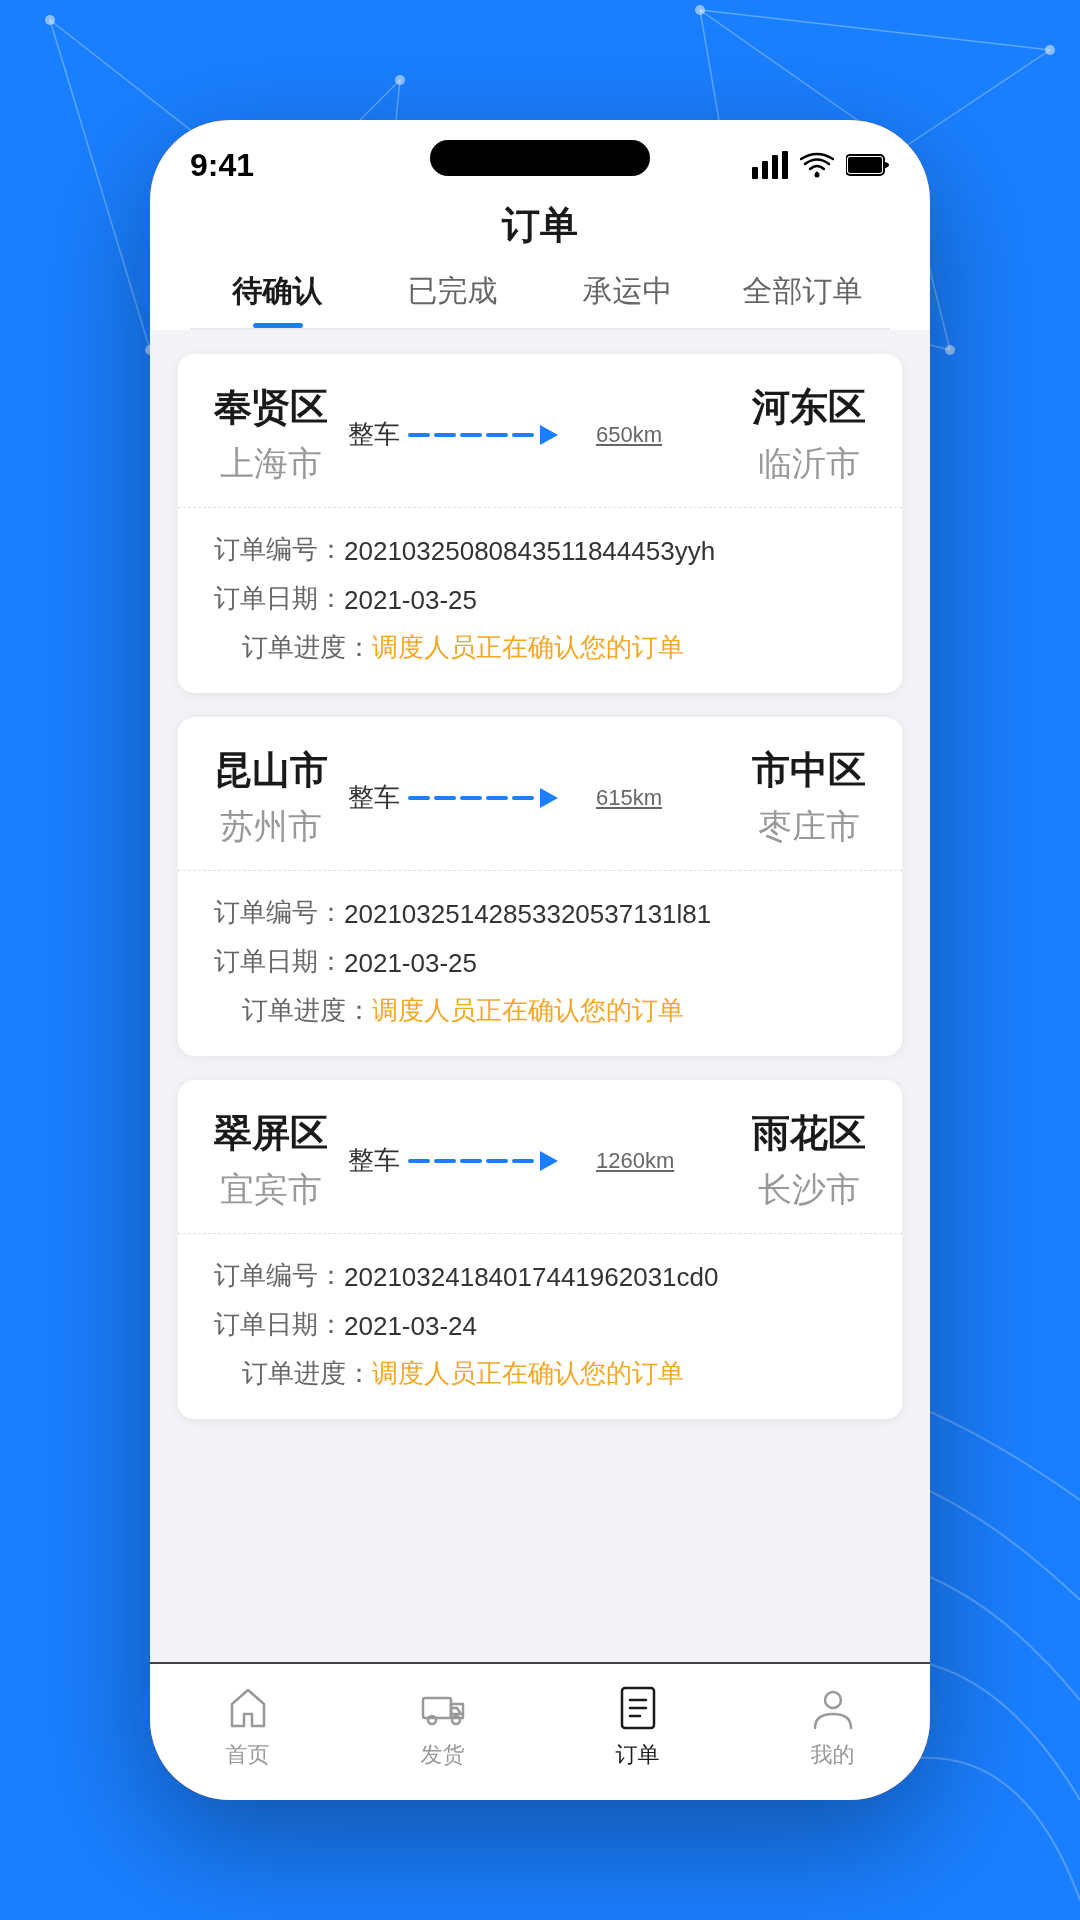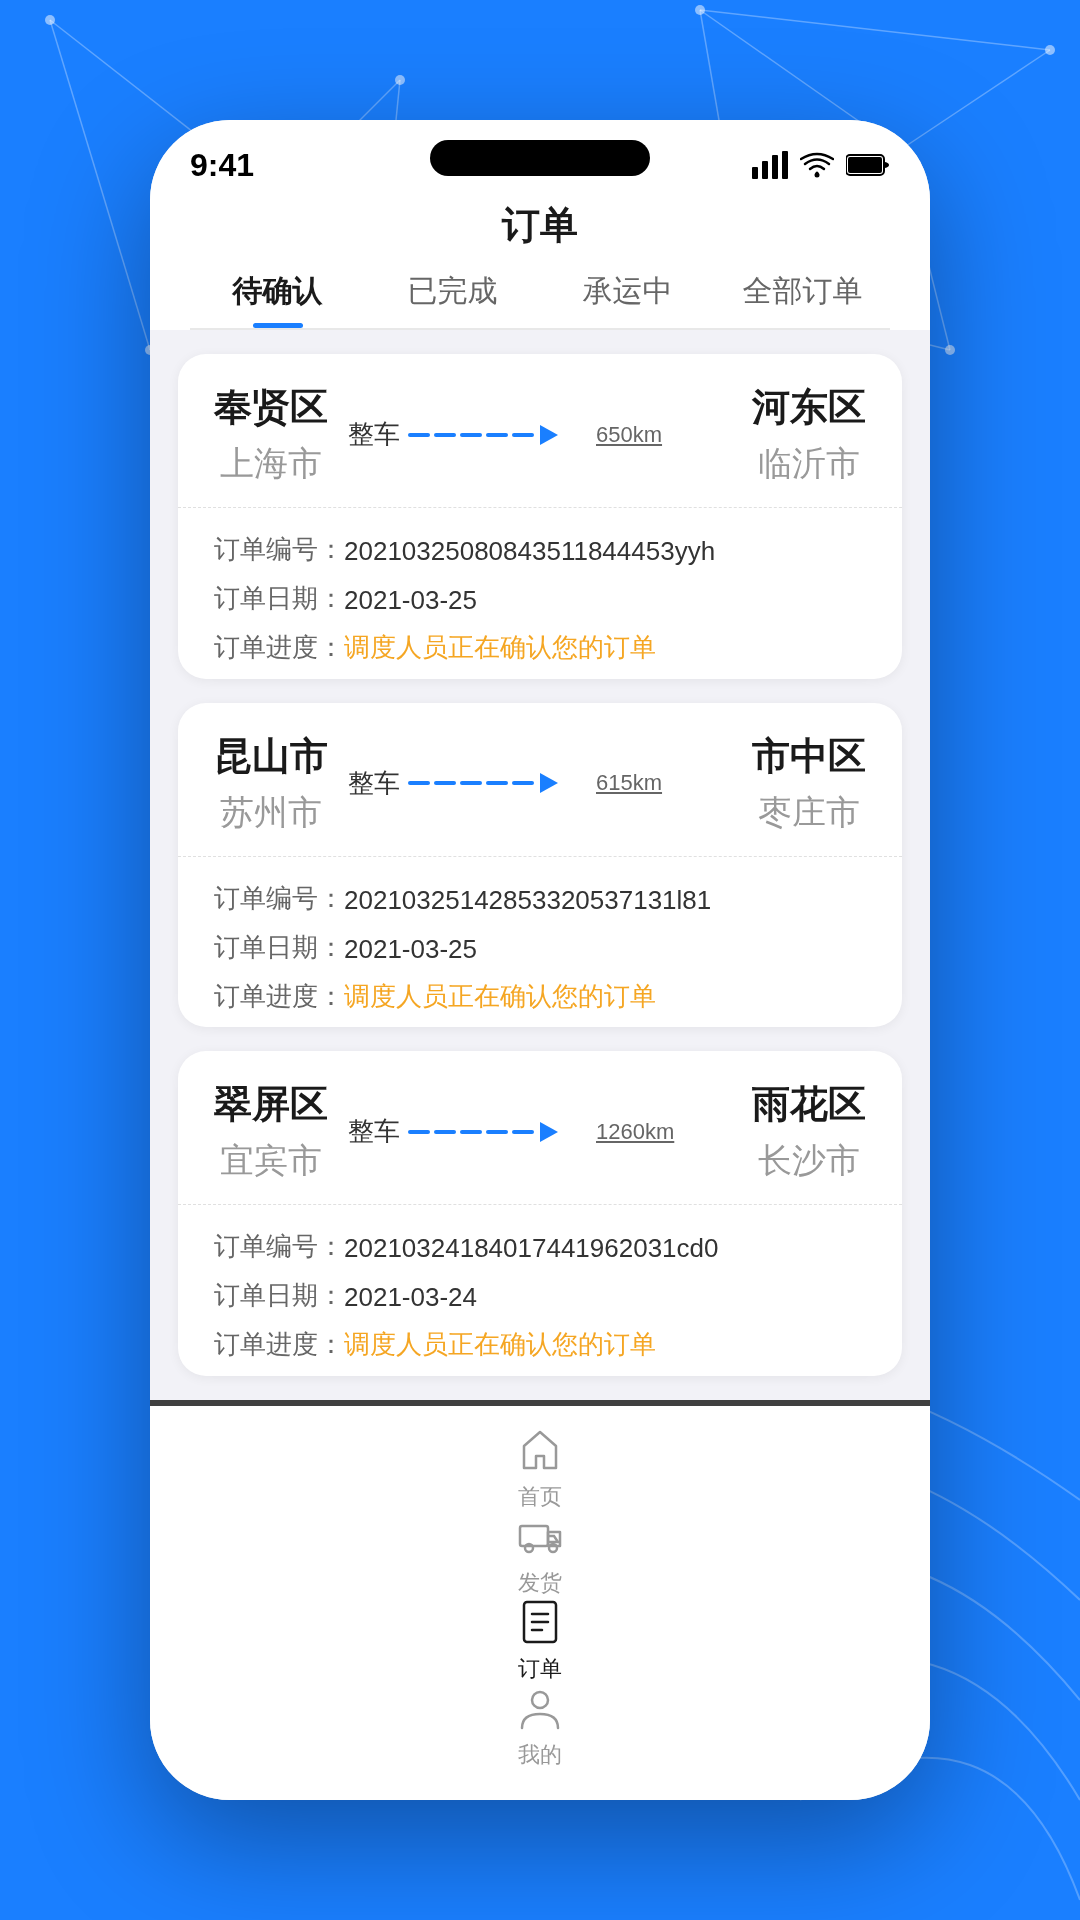--- a/index.html
+++ b/index.html
@@ -12,21 +12,21 @@
       justify-content: center;
       font-family: -apple-system, 'PingFang SC', 'Helvetica Neue', Arial, sans-serif;
       overflow: hidden;
       position: relative;
     }
 
     
     .phone-frame {
       width: 780px;
       height: 1680px;
-      background: #e5e5e5;
+      background: #c2410c;
       border-radius: 80px;
       box-shadow: 0 40px 120px rgba(0,0,0,0.35);
       position: relative;
       overflow: hidden;
       display: flex;
       flex-direction: column;
     }
 
     
     .phone-top-bar {
@@ -121,21 +121,21 @@
       padding: 24px 28px;
       background: #f2f2f7;
       display: flex;
       flex-direction: column;
       gap: 24px;
     }
 
     
     .order-card {
       background: white;
-      border-radius: 28px;
+      border-radius: 16px;
       overflow: hidden;
       box-shadow: 0 2px 12px rgba(0,0,0,0.06);
     }
 
     .card-route {
       padding: 28px 36px 20px;
       display: flex;
       align-items: center;
       justify-content: space-between;
       border-bottom: 1.5px dashed #e0e0e0;
@@ -214,20 +214,21 @@
 
     .detail-row {
       display: flex;
       align-items: flex-end;
       margin-bottom: 14px;
       font-size: 26px;
     }
 
     .detail-row:last-child {
       margin-bottom: 0;
+      margin-left: 28px;
     }
 
     .detail-label {
       color: #666;
       min-width: 130px;
       flex-shrink: 0;
     }
 
     .detail-value {
       color: #333;
@@ -238,22 +239,21 @@
     }
 
     
     .bottom-nav {
       background: white;
       display: flex;
       align-items: center;
       justify-content: space-around;
       padding: 20px 0 30px;
       flex-shrink: 0;
-      border-top: 6px solid #404040;
-      flex-direction: column;
+      border-top: 2px solid #404040;
     }
 
     .nav-item {
       display: flex;
       flex-direction: column;
       align-items: center;
       gap: 8px;
       cursor: pointer;
     }
 

